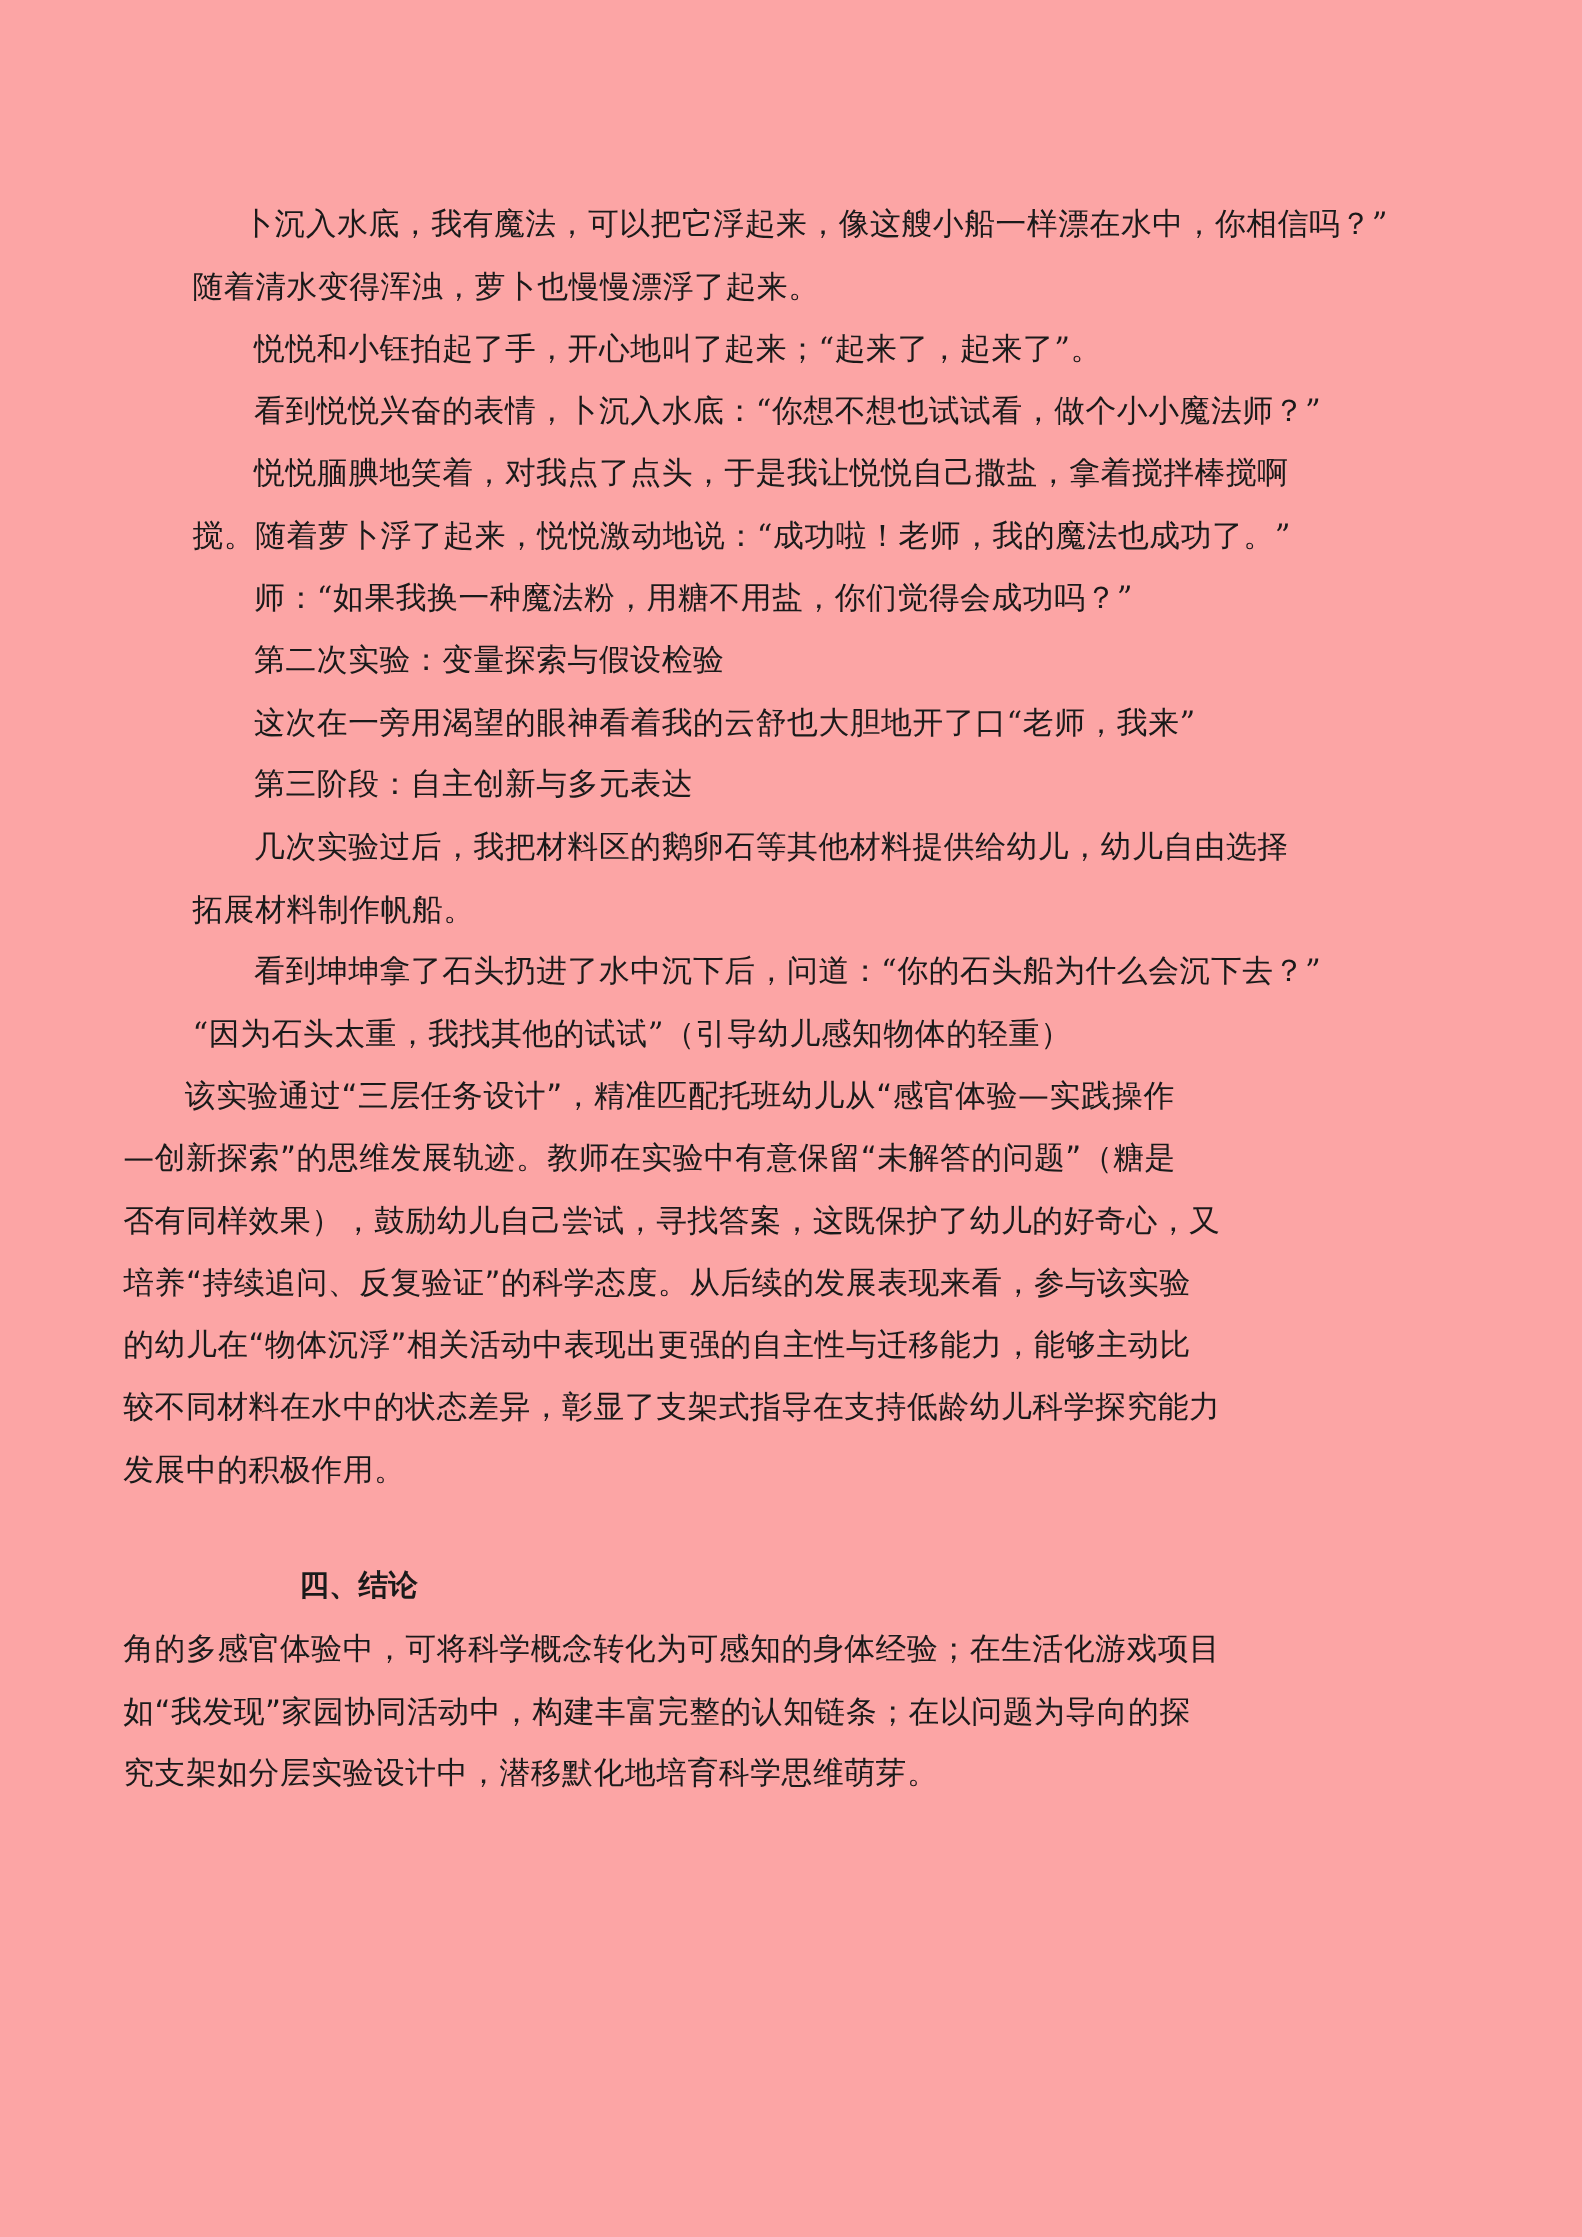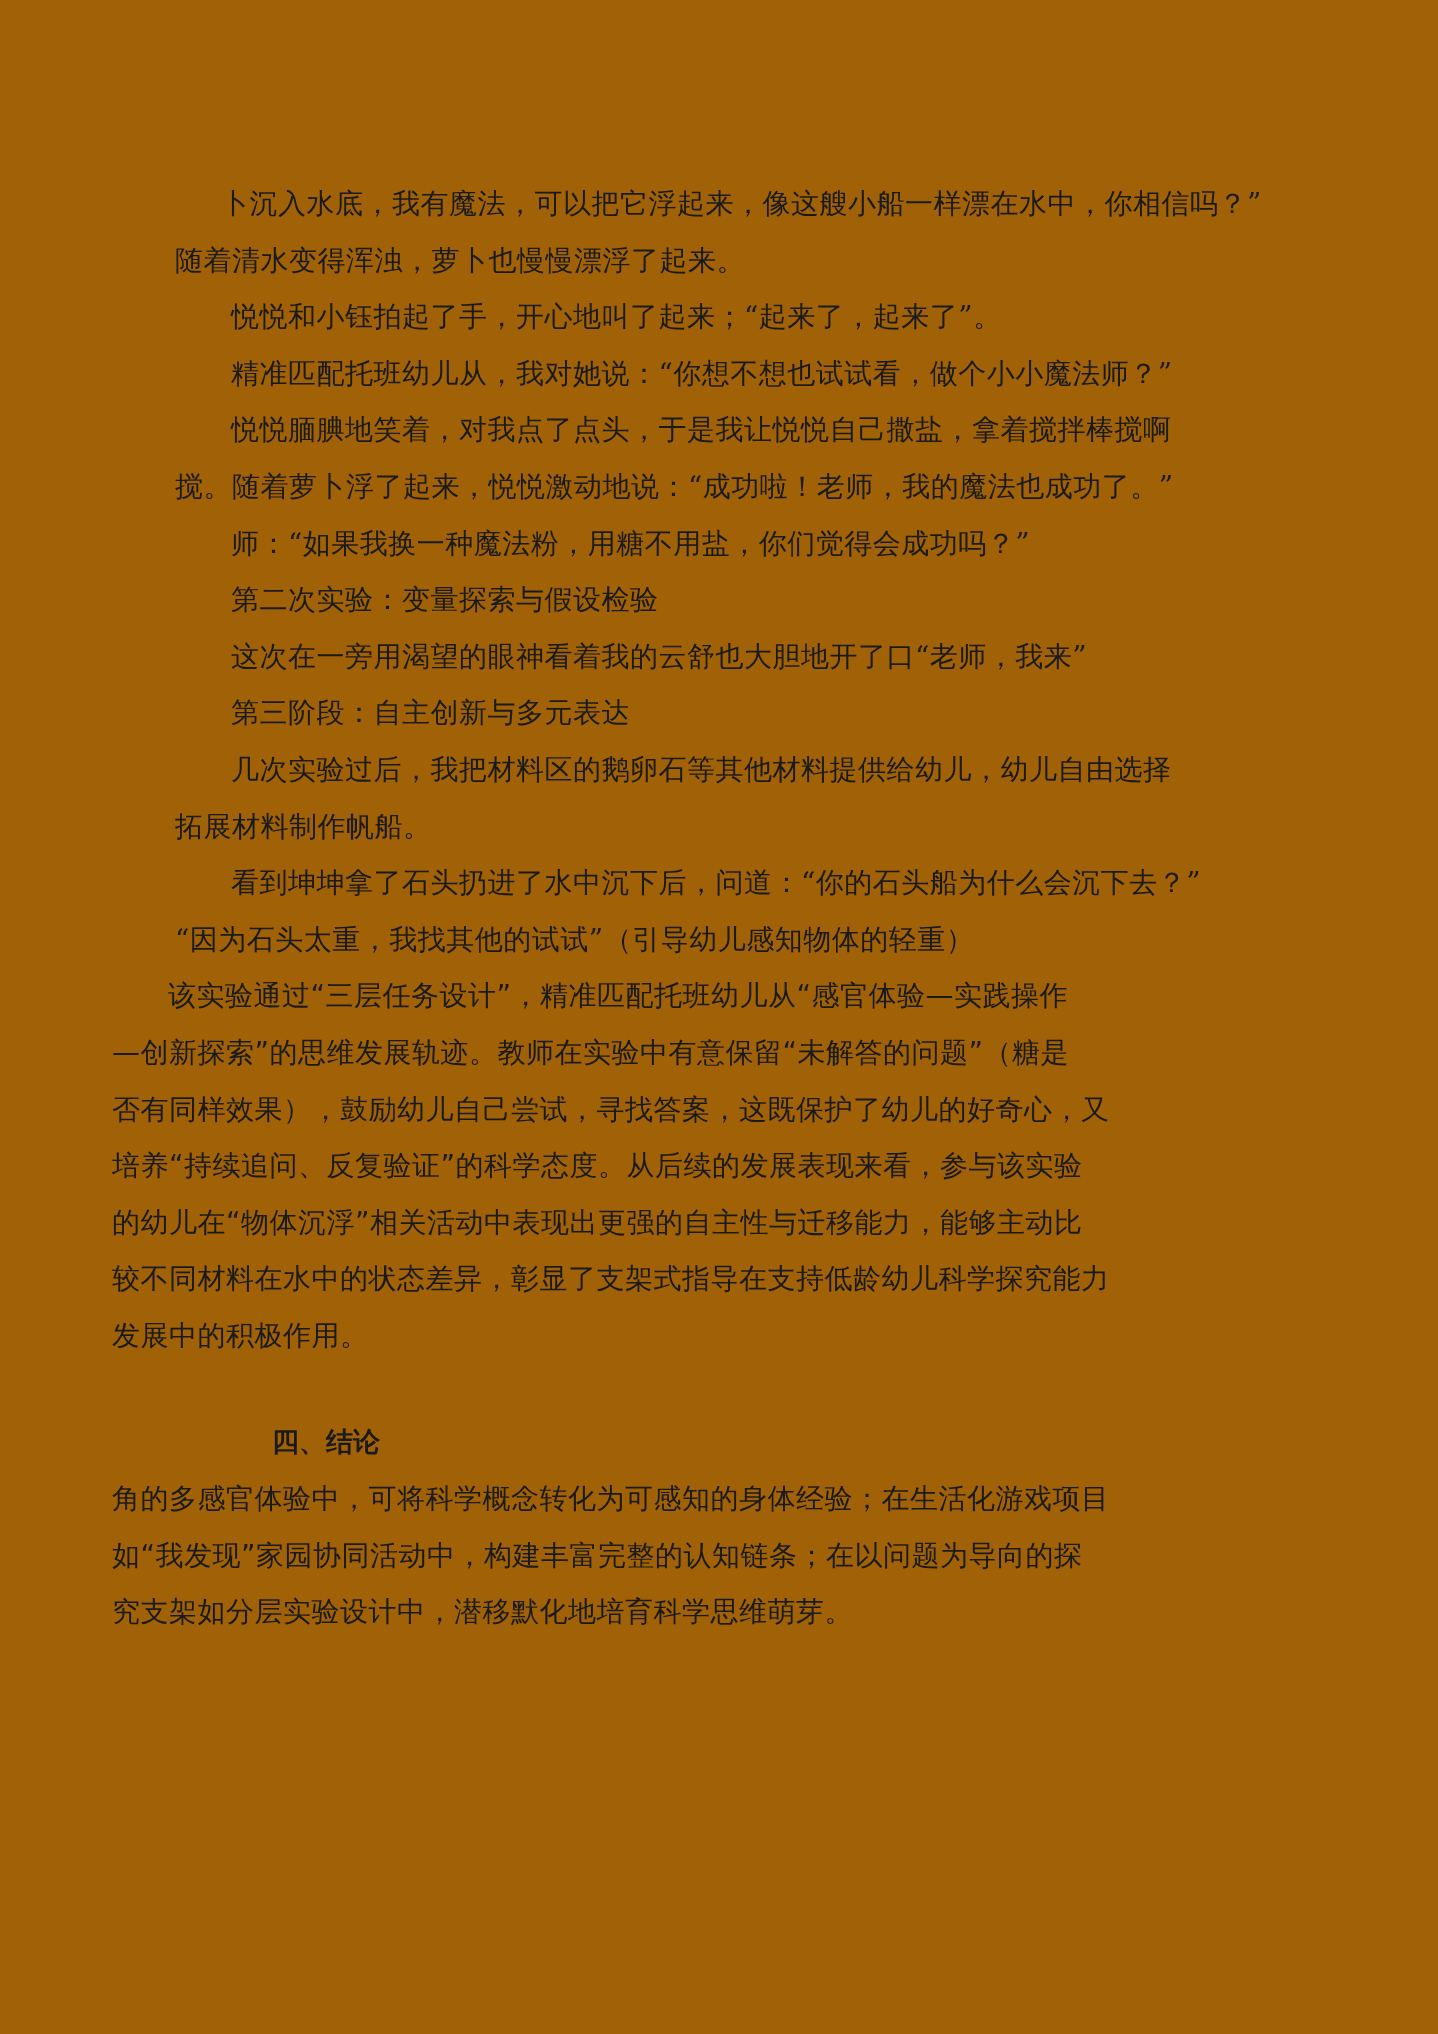--- a/index.html
+++ b/index.html
@@ -49,29 +49,29 @@
     text-indent: 64px;
     font-size: 27px;
     font-weight: bold;
     font-family: "DejaVu Sans", sans-serif;
     white-space: nowrap;
   }
 </style>
 </head>
 <body>
 
-<div class="page" style="background: #a16207; color: rgb(26, 26, 26);">
+<div class="page" style="background: #fca5a5; color: rgb(26, 26, 26);">
   <div class="text-flow">
 
     <div>
 
     <div class="line kai indent1">卜沉入水底，我有魔法，可以把它浮起来，像这艘小船一样漂在水中，你相信吗？”</div>
         <div class="line kai">随着清水变得浑浊，萝卜也慢慢漂浮了起来。</div>
         <div class="line kai indent">悦悦和小钰拍起了手，开心地叫了起来；“起来了，起来了”。</div>
-        <div class="line kai indent">精准匹配托班幼儿从，我对她说：“你想不想也试试看，做个小小魔法师？”</div>
+        <div class="line kai indent">看到悦悦兴奋的表情，卜沉入水底：“你想不想也试试看，做个小小魔法师？”</div>
         <div class="line kai indent">悦悦腼腆地笑着，对我点了点头，于是我让悦悦自己撒盐，拿着搅拌棒搅啊</div>
         <div class="line kai">搅。随着萝卜浮了起来，悦悦激动地说：“成功啦！老师，我的魔法也成功了。”</div>
         <div class="line kai indent">师：“如果我换一种魔法粉，用糖不用盐，你们觉得会成功吗？”</div>
         <div class="line kai indent">第二次实验：变量探索与假设检验</div>
         <div class="line kai indent">这次在一旁用渴望的眼神看着我的云舒也大胆地开了口“老师，我来”</div>
         <div class="line kai indent">第三阶段：自主创新与多元表达</div>
         <div class="line kai indent">几次实验过后，我把材料区的鹅卵石等其他材料提供给幼儿，幼儿自由选择</div>
         <div class="line kai">拓展材料制作帆船。</div>
         <div class="line kai indent">看到坤坤拿了石头扔进了水中沉下后，问道：“你的石头船为什么会沉下去？”</div>
         <div class="line kai">“因为石头太重，我找其他的试试”（引导幼儿感知物体的轻重）</div>

